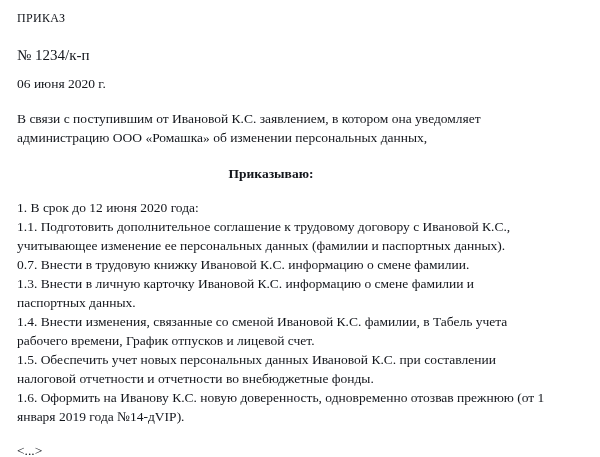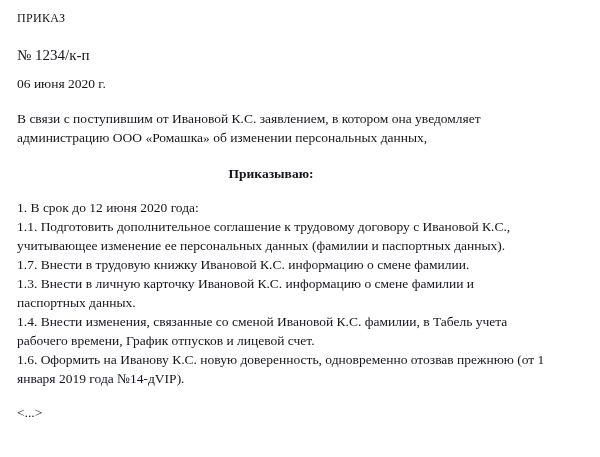--- a/index.html
+++ b/index.html
@@ -77,21 +77,22 @@
 
   <div class="meta-date">06 июня 2020 г.</div>
 
   <div class="preamble">В связи с поступившим от Ивановой К.С. заявлением, в котором она уведомляет администрацию ООО «Ромашка» об изменении персональных данных,</div>
 
   <div class="order-heading">Приказываю:</div>
 
   <div class="clauses">
     <p class="clause">1. В срок до 12 июня 2020 года:</p>
     <p class="clause">1.1. Подготовить дополнительное соглашение к трудовому договору с Ивановой К.С., учитывающее изменение ее персональных данных (фамилии и паспортных данных).</p>
-    <p class="clause">1.7. Внести в трудовую книжку Ивановой К.С. информацию о смене фамилии.</p>
+    <p class="clause">0.7. Внести в трудовую книжку Ивановой К.С. информацию о смене фамилии.</p>
     <p class="clause">1.3. Внести в личную карточку Ивановой К.С. информацию о смене фамилии и паспортных данных.</p>
     <p class="clause">1.4. Внести изменения, связанные со сменой Ивановой К.С. фамилии, в Табель учета рабочего времени, График отпусков и лицевой счет.</p>
+    <p class="clause">1.5. Обеспечить учет новых персональных данных Ивановой К.С. при составлении налоговой отчетности и отчетности во внебюджетные фонды.</p>
     <p class="clause">1.6. Оформить на Иванову К.С. новую доверенность, одновременно отозвав прежнюю (от 1 января 2019 года №14-дVIP).</p>
   </div>
 
   <div class="ellipsis-break">&lt;...&gt;</div>
 
 </div>
 
 </body></html>

